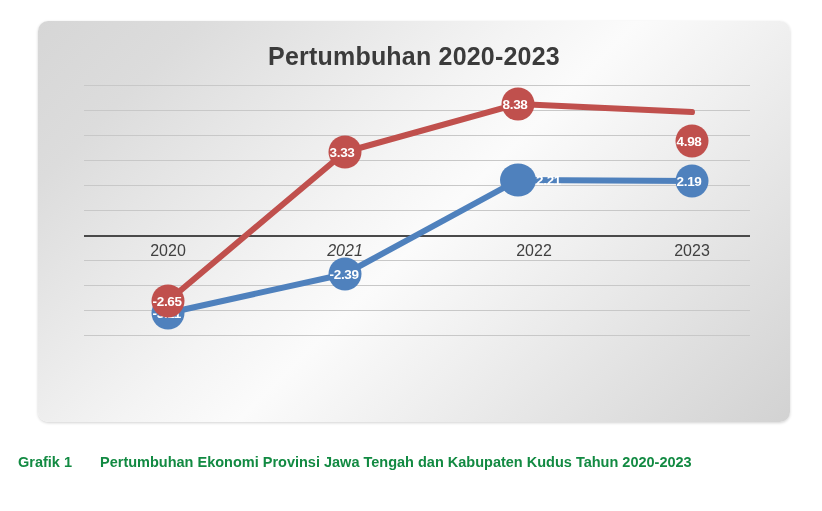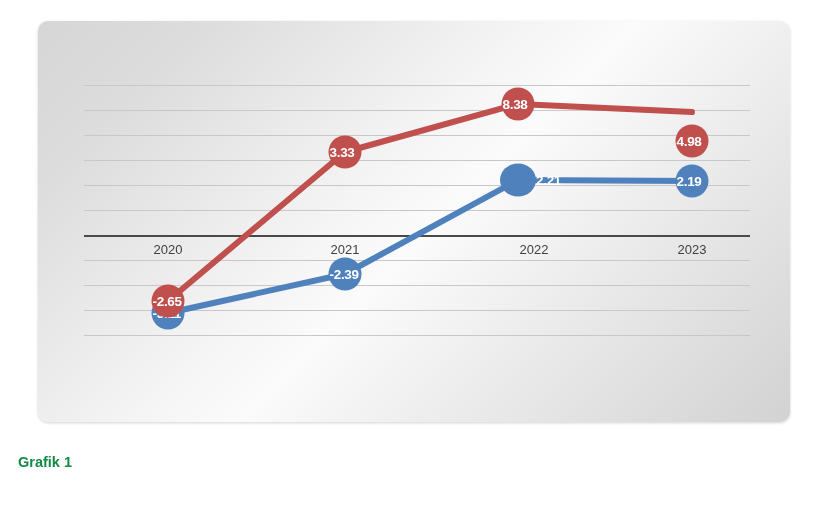--- a/index.html
+++ b/index.html
@@ -66,21 +66,21 @@
     left: 0;
     top: 0;
     width: 666px;
     height: 292px;
     overflow: visible;
   }
 
   .x-tick {
     position: absolute;
     transform: translateX(-50%);
-    font-size: 13px;
+    font-size: 16px;
     color: #404040;
     white-space: nowrap;
   }
 
   .marker {
     position: absolute;
     width: 33px;
     height: 33px;
     border-radius: 50%;
     transform: translate(-50%, -50%);
@@ -149,20 +149,21 @@
     line-height: 1.45;
   }
   #caption-label { flex: 0 0 auto; white-space: nowrap; }
   #caption-text { flex: 1 1 auto; max-width: 690px; }
 </style>
 </head>
 <body>
 
 <div id="chart-card">
 
+  <div id="chart-title">Pertumbuhan 2020-2023</div>
 
   <div id="plot-area">
 
     <div class="gridline" style="top:0px;"></div>
     <div class="gridline" style="top:25px;"></div>
     <div class="gridline" style="top:50px;"></div>
     <div class="gridline" style="top:75px;"></div>
     <div class="gridline" style="top:100px;"></div>
     <div class="gridline" style="top:125px;"></div>
     <div class="gridline zero" style="top:150px;"></div>
@@ -170,32 +171,33 @@
     <div class="gridline" style="top:200px;"></div>
     <div class="gridline" style="top:225px;"></div>
     <div class="gridline" style="top:250px;"></div>
 
     <svg id="svg-lines" viewBox="0 0 666 292" preserveAspectRatio="none">
       <polyline points="84,216 261,67 434,19 608,27" fill="none" stroke="#c0504d" stroke-width="6" stroke-linecap="round" stroke-linejoin="round"></polyline>
       <polyline points="84,228 261,189 434,95 608,96" fill="none" stroke="#4f81bd" stroke-width="6" stroke-linecap="round" stroke-linejoin="round"></polyline>
     </svg>
 
     <div class="x-tick" style="left:84px;  top:157px;">2020</div>
-    <div class="x-tick" style="left:261px; top:157px;">2021</div>
+    <div class="x-tick" style="left:261px; top:157px;font-style:italic;">2021</div>
     <div class="x-tick" style="left:434px; top:157px;margin-left:16px;">2022</div>
     <div class="x-tick" style="left:608px; top:157px;">2023</div>
 
     <div class="marker kudus lbl-left" style="left:84px;  top:228px;">-3.11</div>
     <div class="marker kudus lbl-left" style="left:261px; top:189px;">-2.39</div>
     <div class="marker kudus lbl-left" style="left:434px; top:95px;padding-left:36px;">2.21</div>
     <div class="marker kudus lbl-left" style="left:608px; top:96px;">2.19</div>
 
     <div class="marker jateng lbl-left" style="left:84px;  top:216px;">-2.65</div>
     <div class="marker jateng lbl-left" style="left:261px; top:67px;">3.33</div>
     <div class="marker jateng lbl-left" style="left:434px; top:19px;">8.38</div>
     <div class="marker jateng lbl-left" style="left:608px; top:27px;margin-top:29px;">4.98</div>
   </div>
 
 </div>
 
 <div id="caption">
   <span id="caption-label">Grafik 1</span>
+  <span id="caption-text">Pertumbuhan Ekonomi Provinsi Jawa Tengah dan Kabupaten Kudus Tahun 2020-2023</span>
 </div>
 
 </body></html>

